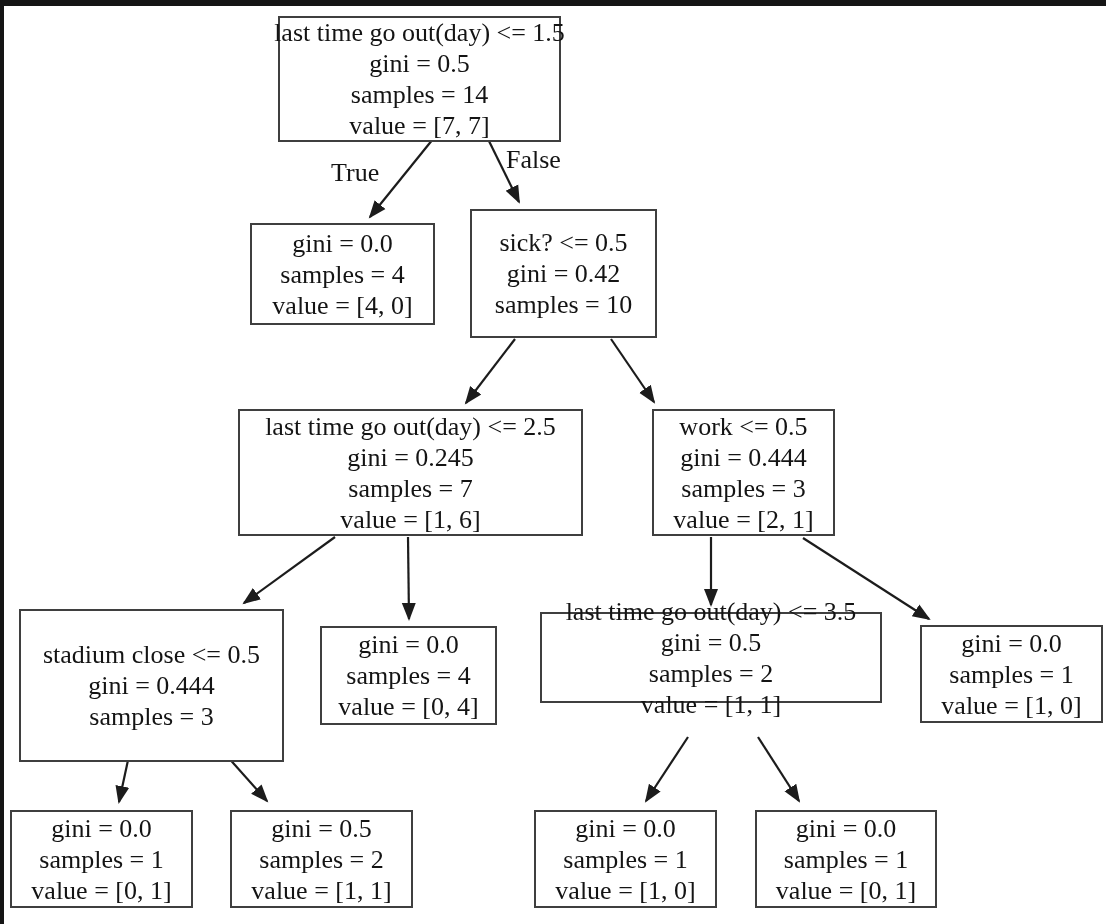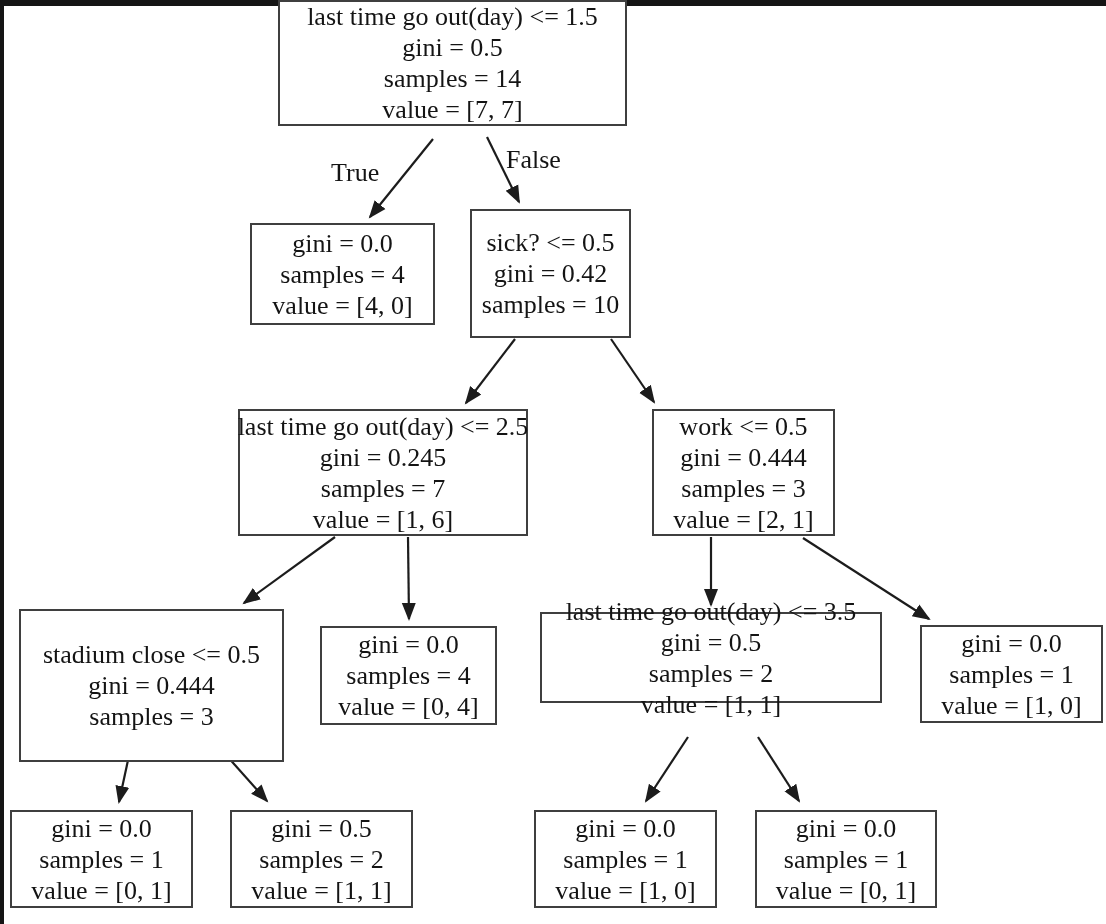--- a/index.html
+++ b/index.html
@@ -44,40 +44,40 @@
       <line x1="133" y1="737" x2="119" y2="802" marker-end="url(#arrow)"></line>
       <line x1="210" y1="737" x2="267" y2="801" marker-end="url(#arrow)"></line>
       <line x1="688" y1="737" x2="646" y2="801" marker-end="url(#arrow)"></line>
       <line x1="758" y1="737" x2="799" y2="801" marker-end="url(#arrow)"></line>
     </g>
   </svg>
 
   <div class="edge-label" style="left:331px;top:158px">True</div>
   <div class="edge-label" style="left:506px;top:145px">False</div>
 
-  <div class="node" style="left:278px;top:0;width:349px;height:126px">
+  <div class="node" style="left:278px;top:16px;width:283px;height:126px">
     <div class="nline">last time go out(day) &lt;= 1.5</div>
     <div class="nline">gini = 0.5</div>
     <div class="nline">samples = 14</div>
     <div class="nline">value = [7, 7]</div>
   </div>
 
   <div class="node" style="left:250px;top:223px;width:185px;height:102px">
     <div class="nline">gini = 0.0</div>
     <div class="nline">samples = 4</div>
     <div class="nline">value = [4, 0]</div>
   </div>
 
-  <div class="node" style="left:470px;top:209px;width:161px;height:129px">
+  <div class="node" style="left:470px;top:209px;width:187px;height:129px">
     <div class="nline">sick? &lt;= 0.5</div>
     <div class="nline">gini = 0.42</div>
     <div class="nline">samples = 10</div>
   </div>
 
-  <div class="node" style="left:238px;top:409px;width:290px;height:127px">
+  <div class="node" style="left:238px;top:409px;width:345px;height:127px">
     <div class="nline">last time go out(day) &lt;= 2.5</div>
     <div class="nline">gini = 0.245</div>
     <div class="nline">samples = 7</div>
     <div class="nline">value = [1, 6]</div>
   </div>
 
   <div class="node" style="left:652px;top:409px;width:183px;height:127px">
     <div class="nline">work &lt;= 0.5</div>
     <div class="nline">gini = 0.444</div>
     <div class="nline">samples = 3</div>

